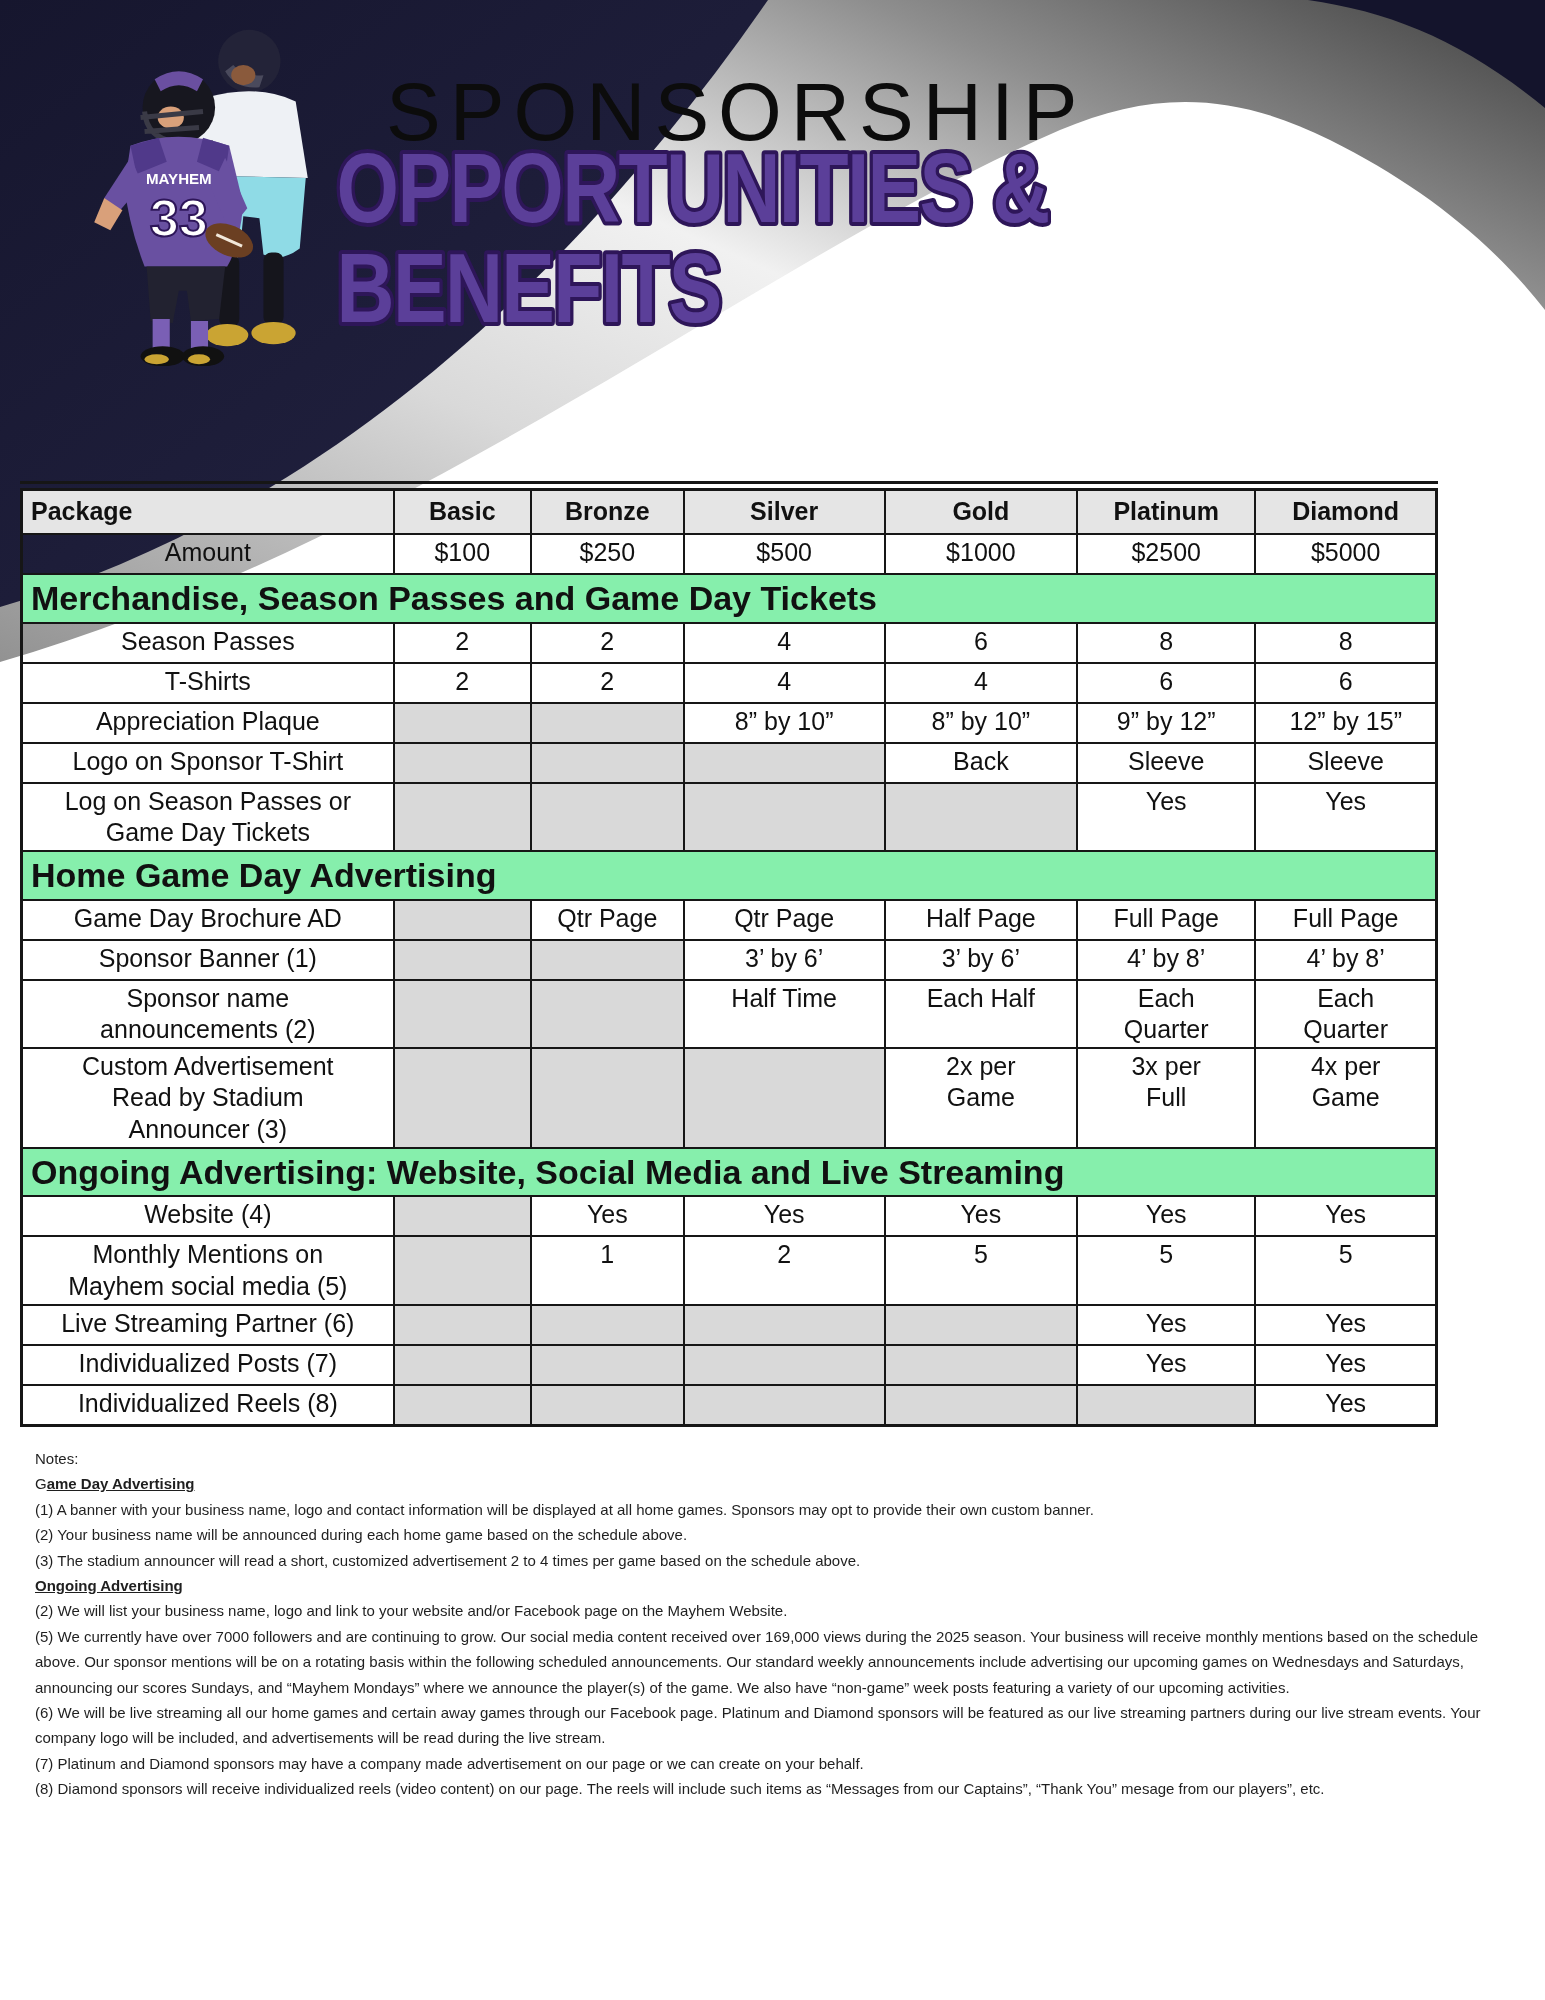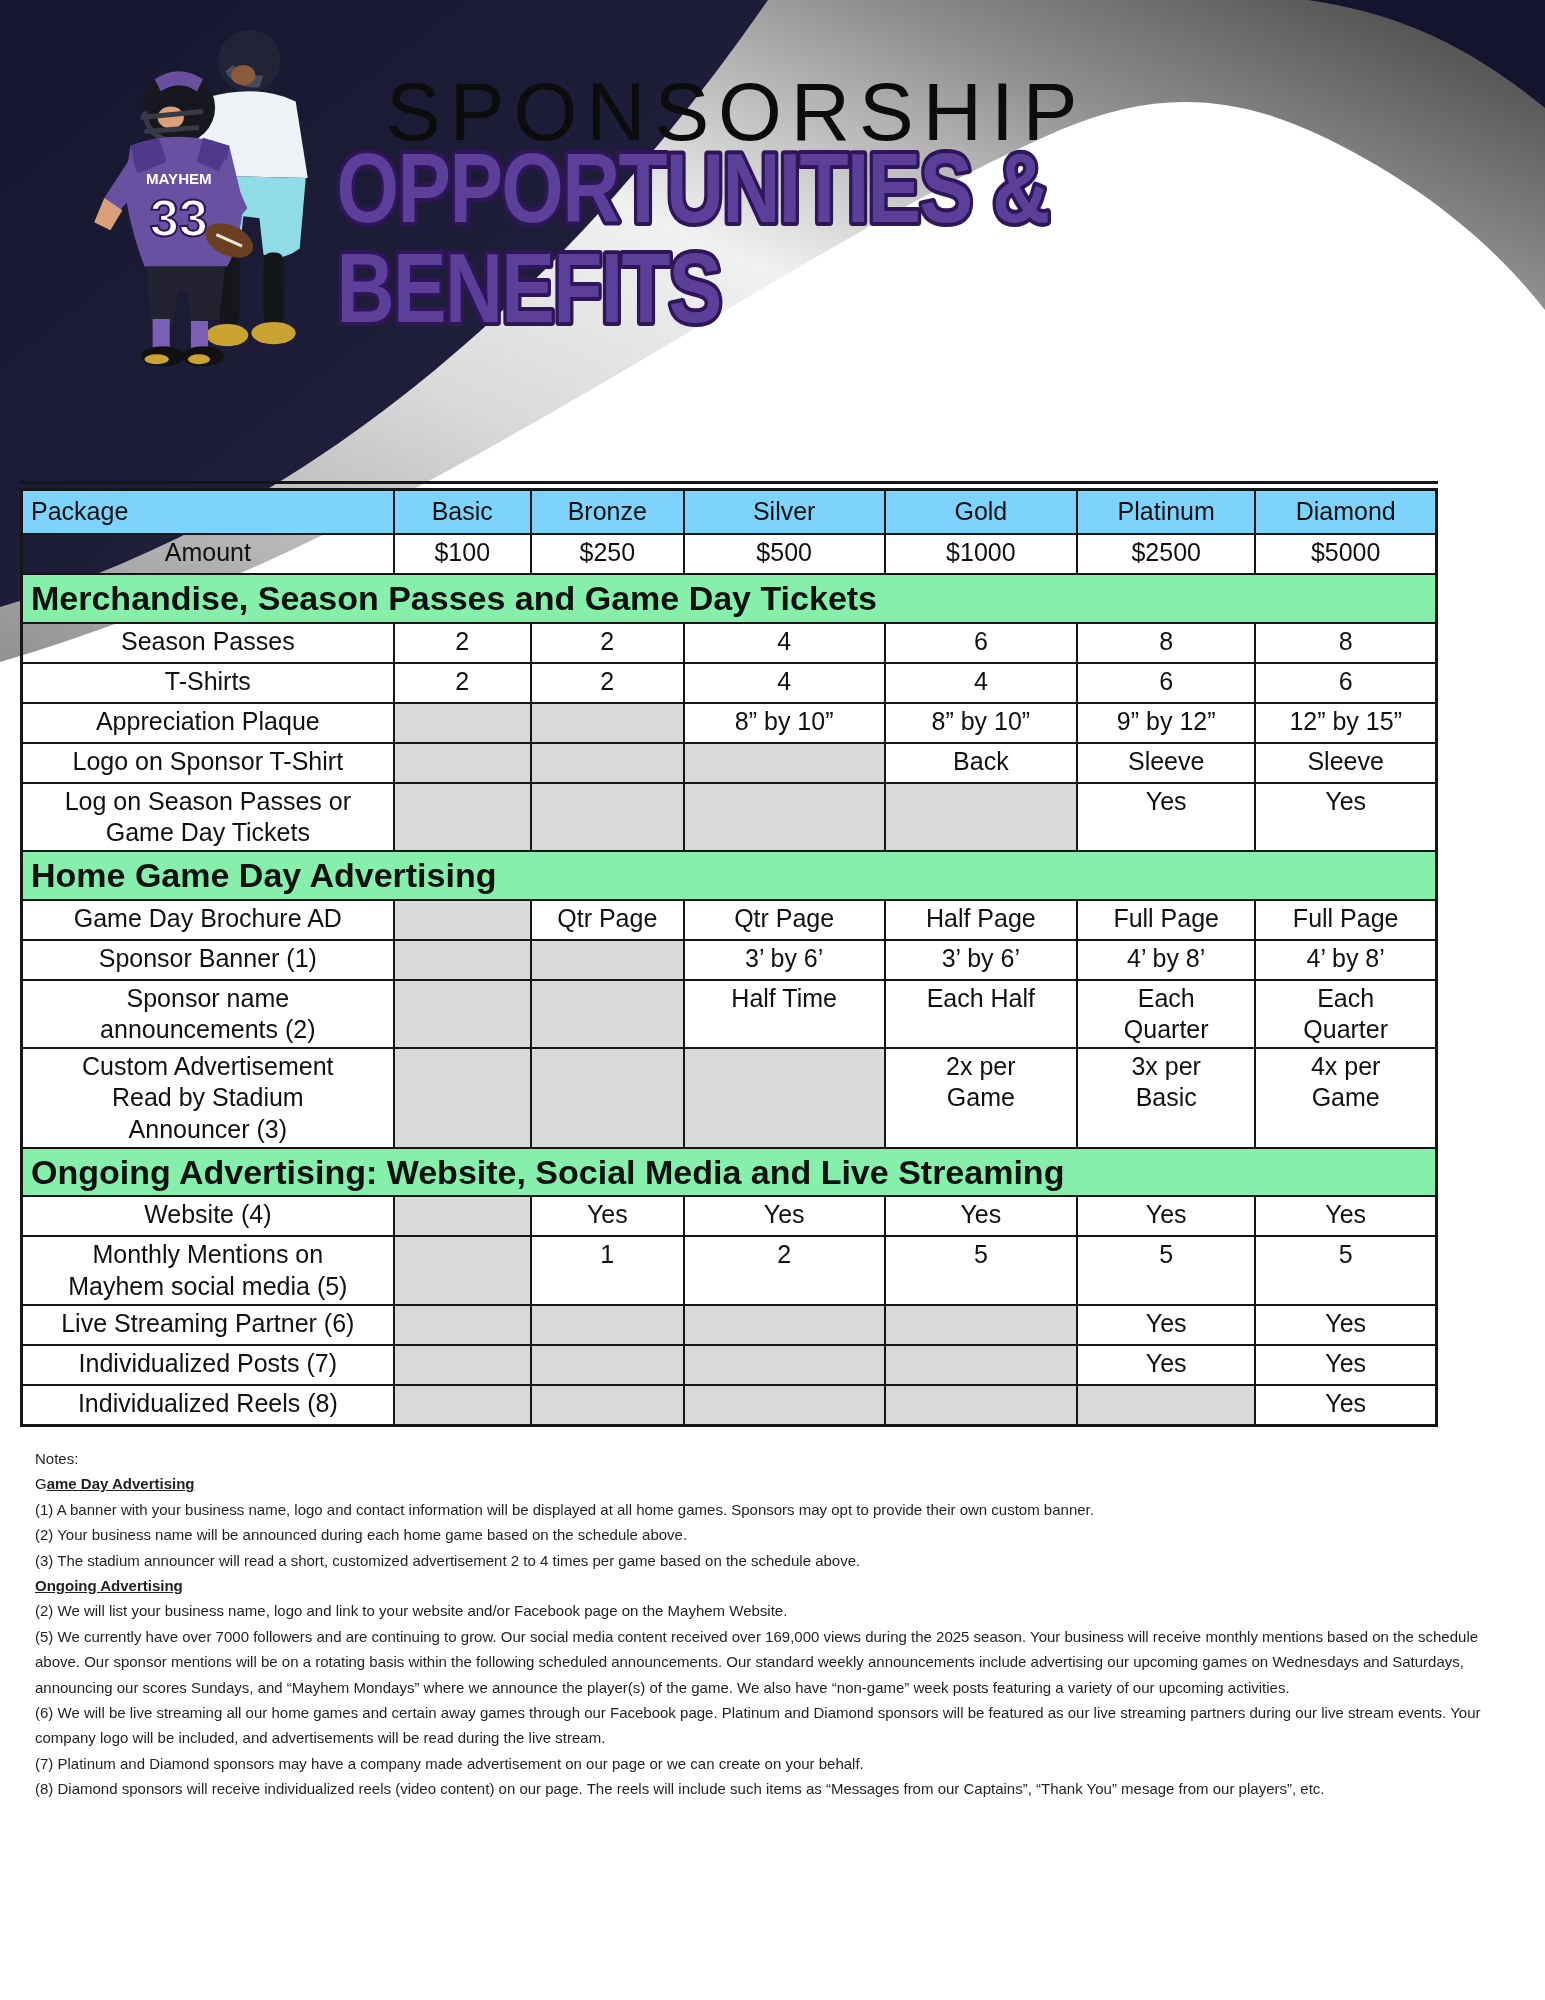--- a/index.html
+++ b/index.html
@@ -23,21 +23,21 @@
     paint-order:stroke;stroke-linejoin:round;
   }
   
   .table-topline{position:absolute;left:20px;top:481px;width:1418px;height:3px;background:#161616;}
   table.pkg{
     position:absolute;left:20px;top:488px;width:1418px;
     border-collapse:collapse;table-layout:fixed;border:3px solid #161616;
     font-size:25px;color:#111;
   }
   table.pkg th,table.pkg td{border:2px solid #161616;padding:2px 8px;line-height:1.25;overflow:hidden;}
-  tr.head-row th{background:#7dd3fc;font-weight:normal;text-align:center;height:38px;vertical-align:middle;}
+  tr.head-row th{background:#e5e5e5;font-weight:bold;text-align:center;height:38px;vertical-align:middle;}
   tr.head-row th.lbl{text-align:left;}
   tr.amount-row td{height:34px;}
   td.lbl{text-align:center;white-space:pre-line;vertical-align:top;}
   td.val{text-align:center;vertical-align:top;white-space:pre-line;}
   td.empty{background:#d9d9d9;}
   tr.section-row td{background:#86efac;font-weight:bold;height:38px;vertical-align:middle;font-size:34px;}
   table.pkg tr td{height:34px;}
   tr.h2 td{height:72px;}
   tr.h3 td{height:108px;}
   
@@ -236,21 +236,21 @@
         <tr class="h3">
           <td class="lbl">Custom Advertisement
 Read by Stadium
 Announcer (3)</td>
           <td class="val empty"></td>
           <td class="val empty"></td>
           <td class="val empty"></td>
           <td class="val">2x per
 Game</td>
           <td class="val">3x per
-Basic</td>
+Full</td>
           <td class="val">4x per
 Game</td>
         </tr>
         <tr class="section-row">
           <td colspan="7">Ongoing Advertising: Website, Social Media and Live Streaming</td>
         </tr>
         <tr>
           <td class="lbl">Website (4)</td>
           <td class="val empty"></td>
           <td class="val">Yes</td>

